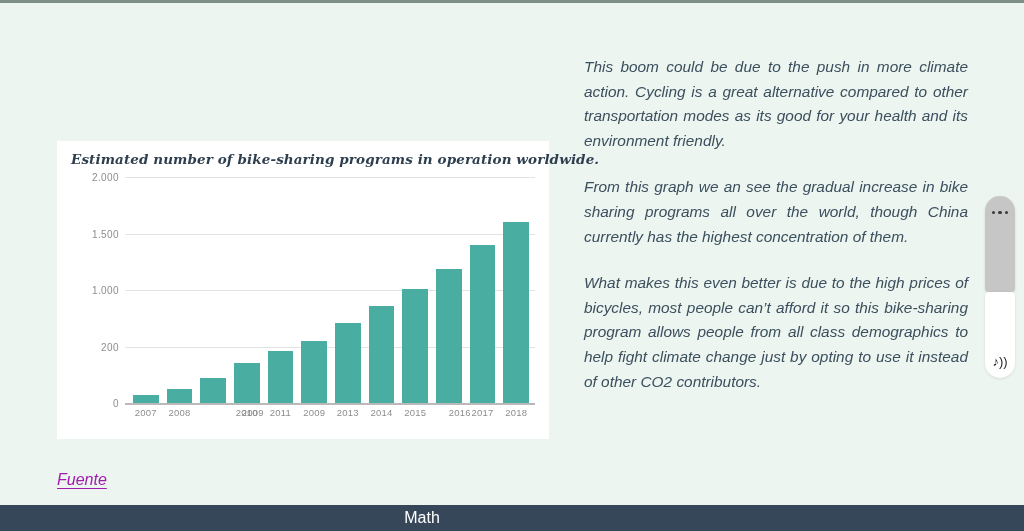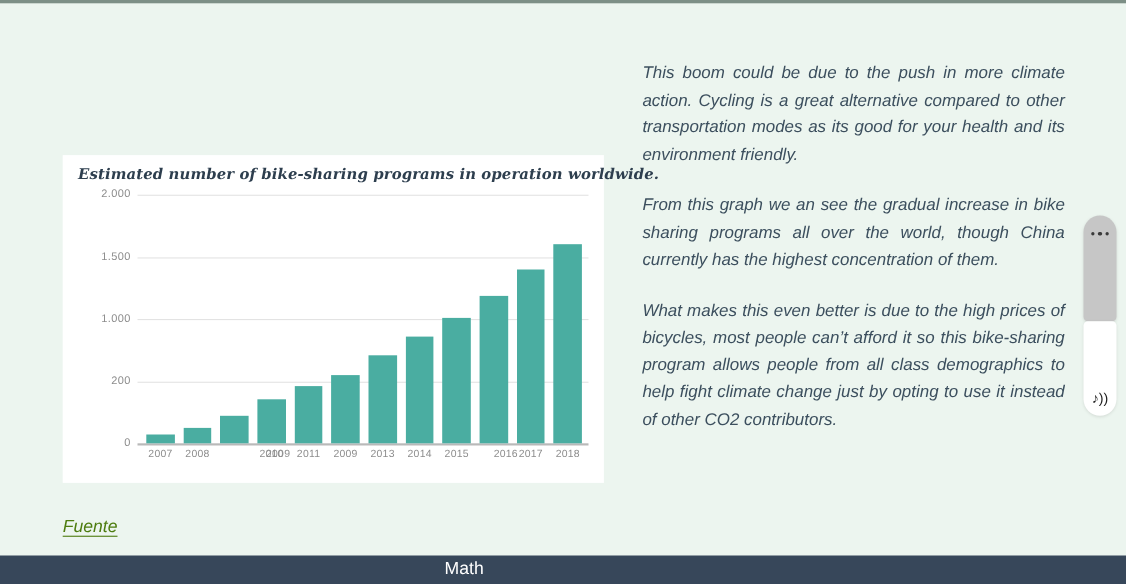--- a/index.html
+++ b/index.html
@@ -110,21 +110,21 @@
     font-size: 9.5px;
     color: #8d8d8d;
     letter-spacing: 0.2px;
   }
   #source-link {
     position: absolute;
     left: 57px;
     top: 471px;
     font-size: 16px;
     font-style: italic;
-    color: #4d7c0f;
+    color: #a21caf;
     text-decoration: underline;
     text-underline-offset: 3px;
     cursor: pointer;
     text-align: center;
   }
 
   
   #copy {
     position: absolute;
     left: 584px;

